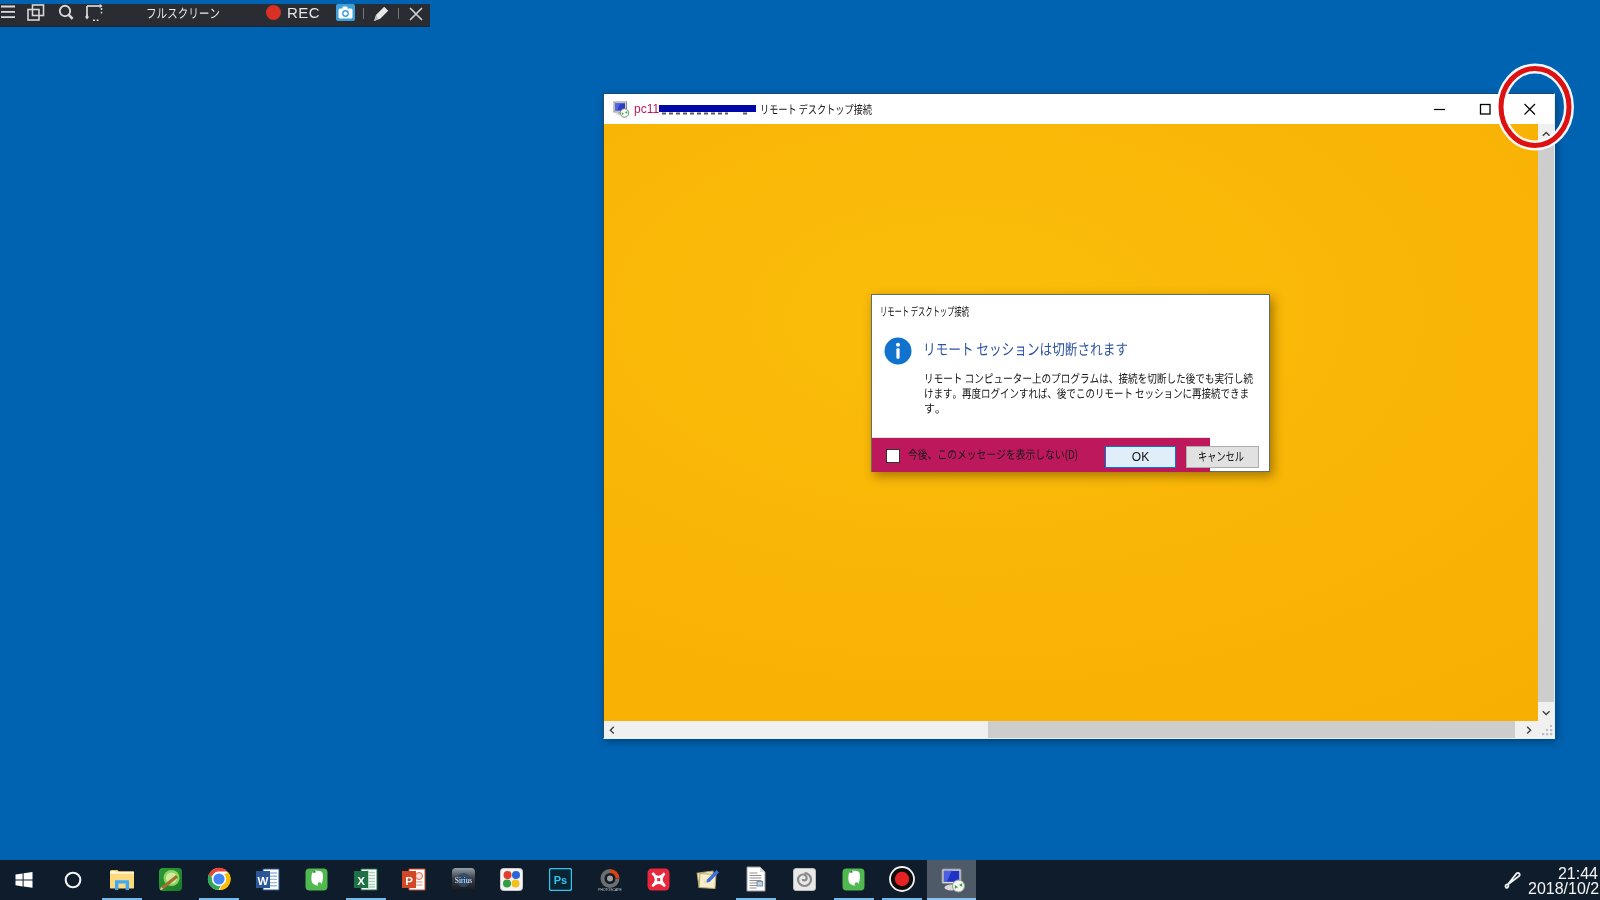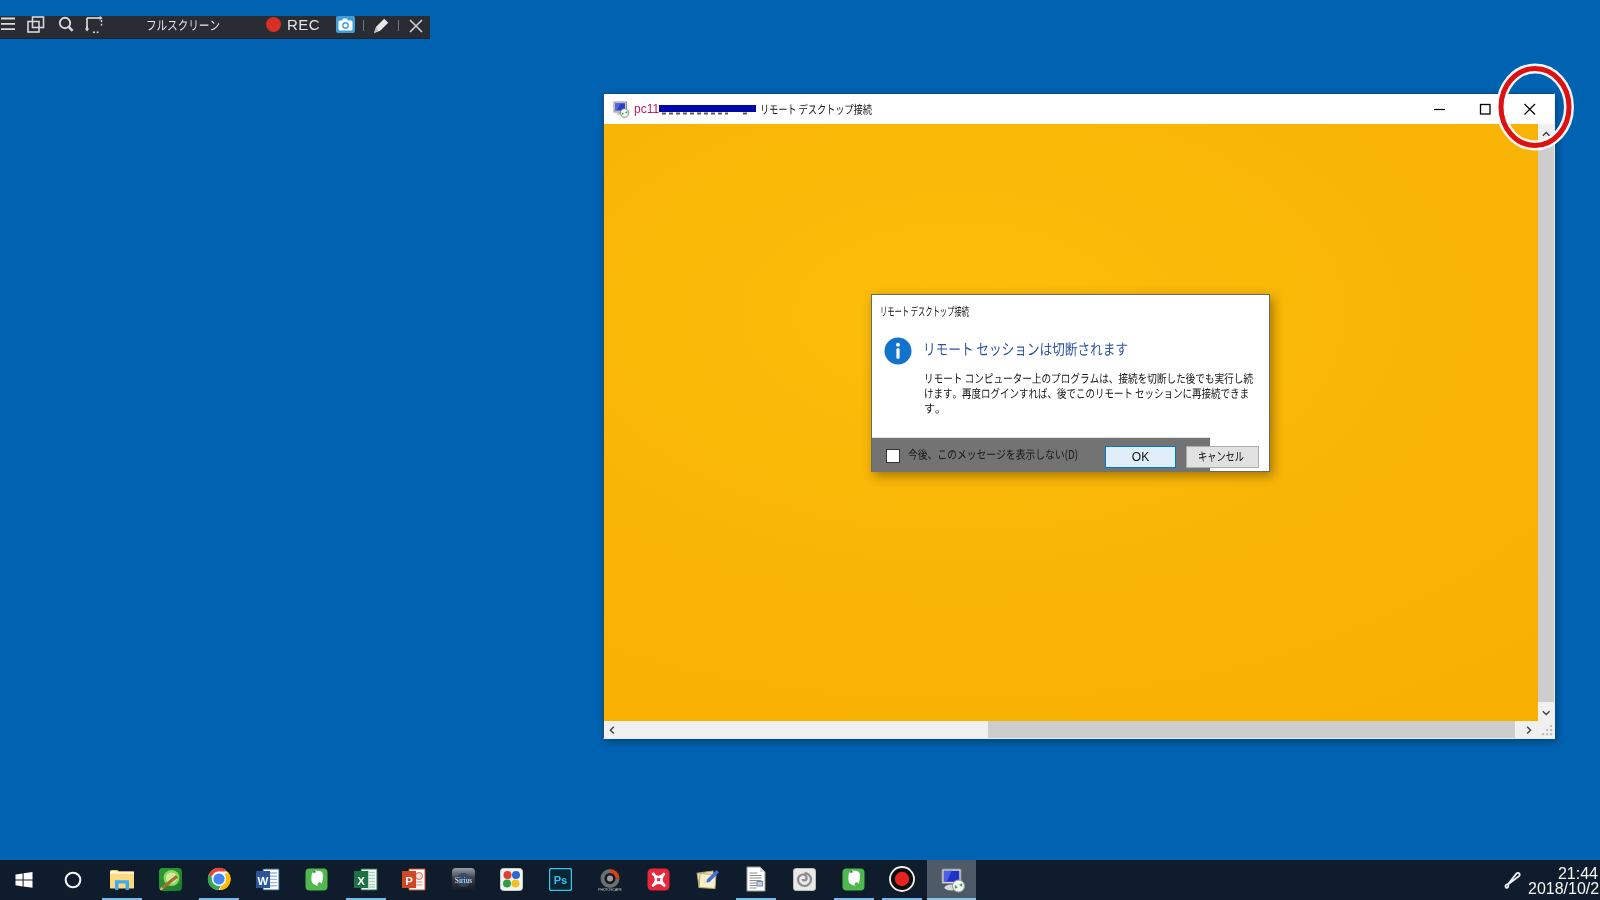--- a/index.html
+++ b/index.html
@@ -1,21 +1,21 @@
 <!DOCTYPE html>
 <html><head><meta charset="utf-8">
 <style>
 html,body{margin:0;padding:0;width:1600px;height:900px;overflow:hidden;
 font-family:"Liberation Sans",sans-serif;}
 #desk{position:absolute;inset:0;background:#0063b1;}
 .abs{position:absolute;}
 </style></head><body>
 <div id="desk"></div>
 
-<div class="abs" style="left:0;top:16px;width:430px;height:22px;background:#292c33;border-bottom:1px solid #10263c">
+<div class="abs" style="left:0;top:4px;width:430px;height:22px;background:#292c33;border-bottom:1px solid #10263c">
 <svg class="abs" style="left:1px;top:1px" width="15" height="15" viewBox="0 0 15 15">
       <g stroke="#dcdcdc" stroke-width="1.8">
         <path d="M0 1.5h14M0 6.8h14M0 12.1h14"></path>
       </g>
     </svg>
 <svg class="abs" style="left:27px;top:0px" width="18" height="17" viewBox="0 0 18 17">
       <g fill="none" stroke="#d8d8d8" stroke-width="1.6">
         <rect x="5.5" y="1" width="11" height="10.5"></rect>
         <rect x="1" y="5.5" width="11" height="10.5"></rect>
       </g>
@@ -145,21 +145,21 @@
 <svg style="position:absolute;left:52.0px;top:89.1px;overflow:visible" width="325" height="18">
         <g transform="scale(0.7914,1) translate(0,13.92)">
           <path d="M3.1 -9.2 1.9 -9.3C1.9 -9.1 1.9 -8.8 1.9 -8.5C1.7 -7.5 1.4 -5.6 1.4 -3.7C1.4 -2.2 1.8 -0.6 2.1 0.1L2.9 0C2.9 -0.1 2.9 -0.3 2.8 -0.4C2.8 -0.5 2.9 -0.8 2.9 -0.9C3 -1.5 3.4 -2.7 3.7 -3.6L3.2 -3.9C2.9 -3.3 2.7 -2.6 2.5 -2.1C2.1 -4 2.5 -6.7 2.9 -8.4C2.9 -8.6 3 -9 3.1 -9.2ZM4.8 -6.9V-5.9C5.3 -5.9 6.1 -5.8 6.7 -5.8C7.2 -5.8 7.7 -5.9 8.2 -5.9V-5.5C8.2 -3.2 8.1 -1.8 6.9 -0.7C6.6 -0.4 6.1 -0.1 5.7 0L6.6 0.7C9.1 -0.8 9.1 -2.7 9.1 -5.5V-5.9C9.8 -6 10.5 -6 11.1 -6.1V-7.1C10.5 -7 9.8 -6.9 9.1 -6.8L9.1 -8.7C9.1 -8.9 9.1 -9.2 9.1 -9.4H8C8.1 -9.2 8.1 -8.9 8.1 -8.6C8.1 -8.3 8.2 -7.5 8.2 -6.8C7.7 -6.8 7.2 -6.7 6.7 -6.7C6 -6.7 5.3 -6.8 4.8 -6.9Z M18 -2.1 18 -1.3C18 -0.5 17.4 -0.3 16.7 -0.3C15.6 -0.3 15.1 -0.7 15.1 -1.3C15.1 -1.8 15.7 -2.3 16.8 -2.3C17.2 -2.3 17.6 -2.2 18 -2.1ZM14.2 -5.7 14.2 -4.8C15.1 -4.7 16.4 -4.6 17.2 -4.6H17.9L18 -3C17.6 -3 17.3 -3 17 -3C15.2 -3 14.2 -2.3 14.2 -1.2C14.2 -0.1 15.1 0.6 16.8 0.6C18.4 0.6 19 -0.3 19 -1.1L18.9 -1.9C20.1 -1.4 21.1 -0.7 21.8 -0.1L22.4 -0.9C21.7 -1.5 20.5 -2.4 18.9 -2.8L18.8 -4.6C19.9 -4.7 21 -4.8 22.1 -4.9L22.1 -5.8C21 -5.6 20 -5.5 18.8 -5.5V-5.6V-7.2C19.9 -7.2 21.1 -7.3 22 -7.4L22 -8.3C21 -8.1 19.9 -8 18.8 -8L18.8 -8.7C18.8 -9.1 18.8 -9.3 18.9 -9.5H17.9C17.9 -9.4 17.9 -9 17.9 -8.8V-8H17.4C16.5 -8 15.1 -8.1 14.3 -8.2L14.3 -7.3C15 -7.2 16.5 -7.1 17.4 -7.1H17.9V-5.6V-5.4H17.2C16.5 -5.4 15.1 -5.5 14.2 -5.7Z M30.8 -4.5C30.9 -3.3 30.5 -2.8 29.8 -2.8C29.1 -2.8 28.5 -3.2 28.5 -4C28.5 -4.7 29.1 -5.2 29.7 -5.2C30.2 -5.2 30.6 -5 30.8 -4.5ZM25.2 -7.8 25.2 -6.9C26.7 -7 28.7 -7.1 30.5 -7.1L30.6 -5.9C30.3 -6 30 -6 29.7 -6C28.6 -6 27.6 -5.1 27.6 -3.9C27.6 -2.6 28.6 -1.9 29.6 -1.9C30 -1.9 30.4 -2.1 30.6 -2.3C30.2 -1.2 29.1 -0.5 27.5 -0.1L28.3 0.6C31.1 -0.2 31.9 -2 31.9 -3.6C31.9 -4.2 31.7 -4.7 31.5 -5.1L31.5 -7.1H31.6C33.4 -7.1 34.5 -7.1 35.1 -7.1L35.1 -8C34.6 -8 33.1 -8 31.6 -8H31.5L31.5 -8.7C31.5 -8.9 31.5 -9.4 31.5 -9.5H30.4C30.4 -9.4 30.5 -9.1 30.5 -8.7L30.5 -8C28.7 -7.9 26.5 -7.9 25.2 -7.8Z M38.3 -2.9C37.3 -2.9 36.5 -2.1 36.5 -1.1C36.5 -0.1 37.3 0.7 38.3 0.7C39.3 0.7 40.2 -0.1 40.2 -1.1C40.2 -2.1 39.3 -2.9 38.3 -2.9ZM38.3 0.1C37.7 0.1 37.1 -0.4 37.1 -1.1C37.1 -1.8 37.7 -2.3 38.3 -2.3C39 -2.3 39.6 -1.8 39.6 -1.1C39.6 -0.4 39 0.1 38.3 0.1Z M49.9 -7.3V-2.8H48.5V-1.9H49.9V1H50.8V-1.9H57.2V-0.2C57.2 0 57.1 0.1 56.9 0.1C56.7 0.1 55.9 0.1 55.1 0.1C55.3 0.3 55.4 0.7 55.5 1C56.5 1 57.2 1 57.6 0.8C58 0.7 58.1 0.4 58.1 -0.1V-1.9H59.5V-2.8H58.1V-7.3H54.4V-8.5H59.1V-9.3H48.9V-8.5H53.5V-7.3ZM57.2 -2.8H54.4V-4.3H57.2ZM50.8 -2.8V-4.3H53.5V-2.8ZM57.2 -5.1H54.4V-6.5H57.2ZM50.8 -5.1V-6.5H53.5V-5.1Z M64.6 -7.8V-6.7H62.7V-6H64.6V-4H69.3V-6H71.2V-6.7H69.3V-7.8H68.4V-6.7H65.5V-7.8ZM68.4 -6V-4.7H65.5V-6ZM69.1 -2.5C68.6 -1.8 67.9 -1.3 67.1 -0.9C66.3 -1.4 65.6 -1.9 65.1 -2.5ZM62.9 -3.2V-2.5H64.7L64.2 -2.3C64.7 -1.6 65.4 -1 66.1 -0.6C65 -0.2 63.7 0.1 62.4 0.2C62.5 0.4 62.7 0.7 62.8 1C64.3 0.8 65.8 0.5 67 -0.1C68.2 0.4 69.5 0.8 71 1C71.1 0.8 71.3 0.4 71.5 0.2C70.2 0.1 69 -0.2 68 -0.6C69 -1.1 69.9 -1.9 70.4 -3L69.8 -3.3L69.7 -3.2ZM61.5 -8.9V-5.4C61.5 -3.7 61.4 -1.2 60.4 0.5C60.6 0.6 61 0.8 61.1 1C62.2 -0.8 62.3 -3.6 62.3 -5.4V-8.1H71.3V-8.9H66.8V-10.1H65.9V-8.9Z M73.8 -8.2C73.8 -7.9 73.8 -7.6 73.8 -7.3C73.8 -6.8 73.8 -1.9 73.8 -1.4C73.8 -1 73.8 -0.1 73.7 0.1H74.8L74.7 -0.6H81.3L81.3 0.1H82.3C82.3 -0 82.3 -1 82.3 -1.4C82.3 -1.8 82.3 -6.7 82.3 -7.3C82.3 -7.6 82.3 -7.9 82.3 -8.2C82 -8.2 81.5 -8.2 81.3 -8.2C80.7 -8.2 75.5 -8.2 74.8 -8.2C74.5 -8.2 74.2 -8.2 73.8 -8.2ZM74.7 -1.5V-7.2H81.3V-1.5Z M93.2 -9.6 92.5 -9.3C92.9 -8.9 93.3 -8.1 93.5 -7.7L94.2 -8C93.9 -8.4 93.5 -9.2 93.2 -9.6ZM94.5 -10.1 93.9 -9.8C94.2 -9.4 94.6 -8.7 94.9 -8.2L95.5 -8.4C95.3 -8.9 94.8 -9.6 94.5 -10.1ZM90 -9 88.8 -9.4C88.8 -9.1 88.6 -8.7 88.5 -8.4C87.9 -7.4 86.8 -5.6 84.7 -4.4L85.5 -3.8C86.9 -4.6 87.9 -5.7 88.6 -6.7H92.6C92.4 -5.6 91.6 -4.1 90.7 -3C89.6 -1.7 88.1 -0.6 85.9 0L86.8 0.8C89 -0 90.5 -1.1 91.6 -2.4C92.6 -3.7 93.4 -5.4 93.7 -6.6C93.8 -6.8 93.9 -7 94 -7.2L93.2 -7.7C93 -7.6 92.7 -7.6 92.4 -7.6H89.1L89.4 -8.1C89.5 -8.3 89.8 -8.7 90 -9Z M97 -4.3 97.5 -3.4C99.2 -3.9 100.8 -4.6 102.1 -5.4V-0.9C102.1 -0.5 102 0.1 102 0.4H103.2C103.1 0.1 103.1 -0.5 103.1 -0.9V-6C104.3 -6.8 105.4 -7.7 106.4 -8.7L105.6 -9.4C104.7 -8.4 103.5 -7.4 102.3 -6.6C100.9 -5.7 99.1 -4.9 97 -4.3Z M110.7 -8.8 110 -8.1C110.9 -7.5 112.4 -6.2 113 -5.6L113.8 -6.3C113.1 -7 111.6 -8.2 110.7 -8.8ZM109.7 -0.8 110.3 0.2C112.3 -0.1 113.8 -0.9 115 -1.6C116.9 -2.8 118.3 -4.4 119.1 -5.9L118.5 -6.9C117.8 -5.4 116.3 -3.7 114.5 -2.5C113.4 -1.8 111.8 -1.1 109.7 -0.8Z M126.8 -4.5C126.9 -3.3 126.5 -2.8 125.8 -2.8C125.1 -2.8 124.5 -3.2 124.5 -4C124.5 -4.7 125.1 -5.2 125.7 -5.2C126.2 -5.2 126.6 -5 126.8 -4.5ZM121.2 -7.8 121.2 -6.9C122.7 -7 124.7 -7.1 126.5 -7.1L126.6 -5.9C126.3 -6 126 -6 125.7 -6C124.6 -6 123.6 -5.1 123.6 -3.9C123.6 -2.6 124.6 -1.9 125.6 -1.9C126 -1.9 126.4 -2.1 126.6 -2.3C126.2 -1.2 125.1 -0.5 123.5 -0.1L124.3 0.6C127.1 -0.2 127.9 -2 127.9 -3.6C127.9 -4.2 127.7 -4.7 127.5 -5.1L127.5 -7.1H127.6C129.4 -7.1 130.5 -7.1 131.1 -7.1L131.1 -8C130.6 -8 129.1 -8 127.6 -8H127.5L127.5 -8.7C127.5 -8.9 127.5 -9.4 127.5 -9.5H126.4C126.4 -9.4 126.5 -9.1 126.5 -8.7L126.5 -8C124.7 -7.9 122.5 -7.9 121.2 -7.8Z M135.5 -8.6 135.5 -7.5C134.8 -7.4 134.1 -7.3 133.7 -7.3C133.4 -7.3 133.2 -7.3 132.9 -7.3L133 -6.3L135.4 -6.6L135.3 -5.4C134.7 -4.5 133.3 -2.6 132.6 -1.8L133.3 -1C133.8 -1.8 134.6 -2.9 135.2 -3.8L135.2 -3.3C135.2 -2 135.2 -1.4 135.2 -0.3C135.2 -0.1 135.2 0.2 135.1 0.5H136.2C136.2 0.2 136.1 -0.1 136.1 -0.3C136.1 -1.3 136.1 -2.1 136.1 -3.2C136.1 -3.6 136.1 -4.1 136.1 -4.6C137.2 -5.8 138.7 -6.9 139.6 -6.9C140.2 -6.9 140.6 -6.6 140.6 -5.9C140.6 -4.7 140.1 -2.8 140.1 -1.4C140.1 -0.4 140.7 0.1 141.5 0.1C142.3 0.1 143.1 -0.3 143.7 -0.9L143.5 -1.9C142.9 -1.3 142.3 -0.9 141.7 -0.9C141.3 -0.9 141.1 -1.3 141.1 -1.7C141.1 -2.9 141.5 -5 141.5 -6.2C141.5 -7.1 141 -7.8 139.9 -7.8C138.7 -7.8 137.1 -6.6 136.2 -5.7L136.2 -6.4C136.4 -6.7 136.6 -7.1 136.8 -7.3L136.4 -7.7L136.4 -7.7C136.4 -8.5 136.5 -9.2 136.6 -9.5L135.5 -9.5C135.5 -9.2 135.5 -8.9 135.5 -8.6Z M146.8 -9 145.7 -9.1C145.7 -8.9 145.7 -8.5 145.6 -8.3C145.5 -7.3 145.1 -5 145.1 -3.2C145.1 -1.6 145.3 -0.3 145.5 0.6L146.4 0.5C146.4 0.4 146.4 0.2 146.4 0.1C146.4 -0 146.4 -0.3 146.4 -0.4C146.5 -1 147 -2.3 147.3 -3.1L146.8 -3.5C146.6 -3 146.3 -2.3 146.1 -1.7C146 -2.3 146 -2.8 146 -3.4C146 -4.7 146.3 -7.1 146.6 -8.2C146.6 -8.4 146.7 -8.8 146.8 -9ZM153.7 -9.5 153.1 -9.3C153.4 -8.9 153.6 -8.1 153.8 -7.6L154.4 -7.8C154.3 -8.3 153.9 -9.1 153.7 -9.5ZM154.9 -9.9 154.3 -9.7C154.6 -9.2 154.9 -8.5 155.1 -8L155.7 -8.2C155.5 -8.7 155.2 -9.4 154.9 -9.9ZM151.8 -2.1 151.8 -1.7C151.8 -0.9 151.5 -0.4 150.5 -0.4C149.7 -0.4 149.1 -0.7 149.1 -1.3C149.1 -1.9 149.7 -2.3 150.6 -2.3C151 -2.3 151.4 -2.2 151.8 -2.1ZM152.7 -9.1H151.6C151.6 -8.9 151.7 -8.6 151.7 -8.4V-6.9L150.5 -6.9C149.8 -6.9 149.2 -6.9 148.5 -7V-6.1C149.2 -6 149.8 -6 150.5 -6L151.7 -6C151.7 -5 151.8 -3.8 151.8 -2.9C151.4 -3 151.1 -3 150.7 -3C149.1 -3 148.2 -2.2 148.2 -1.2C148.2 -0.1 149.1 0.5 150.7 0.5C152.3 0.5 152.8 -0.5 152.8 -1.4V-1.7C153.4 -1.3 154 -0.9 154.6 -0.3L155.1 -1.1C154.5 -1.7 153.7 -2.3 152.7 -2.6C152.7 -3.6 152.6 -4.8 152.6 -6.1C153.3 -6.1 154 -6.2 154.7 -6.3V-7.2C154 -7.1 153.3 -7 152.6 -6.9C152.6 -7.5 152.6 -8.1 152.6 -8.4C152.6 -8.6 152.7 -8.9 152.7 -9.1Z M159.3 0.7 160.1 -0C159.3 -0.9 158.3 -2 157.4 -2.7L156.6 -2C157.5 -1.3 158.5 -0.3 159.3 0.7Z M170.9 -10.1C170.4 -9.2 169.3 -8.2 168.4 -7.6C168.5 -7.4 168.8 -7.1 168.9 -6.9C169.9 -7.6 171 -8.7 171.7 -9.8ZM171.6 -5.5 171.7 -4.7 174.5 -4.8C173.8 -3.7 172.6 -2.8 171.5 -2.2C171.7 -2 172 -1.7 172.1 -1.5C172.6 -1.8 173.1 -2.1 173.6 -2.5C173.9 -2 174.4 -1.5 174.9 -1C173.9 -0.4 172.7 -0 171.5 0.2C171.6 0.4 171.8 0.8 171.9 1C173.2 0.7 174.5 0.2 175.7 -0.5C176.7 0.2 177.8 0.7 179.1 1C179.3 0.7 179.5 0.4 179.7 0.2C178.5 -0 177.3 -0.5 176.4 -1C177.3 -1.7 178 -2.6 178.4 -3.6L177.9 -3.9L177.7 -3.9H174.8C175.1 -4.2 175.3 -4.5 175.5 -4.8L178.4 -4.9C178.6 -4.6 178.8 -4.3 178.9 -4L179.7 -4.5C179.3 -5.2 178.4 -6.3 177.7 -7.1L177 -6.7C177.3 -6.4 177.6 -6 177.9 -5.7L174.6 -5.6C175.8 -6.5 177 -7.7 177.9 -8.7L177.1 -9.2C176.6 -8.5 175.8 -7.6 175 -6.9C174.7 -7.1 174.3 -7.5 173.9 -7.8C174.4 -8.3 175.1 -9 175.6 -9.7L174.8 -10.1C174.4 -9.5 173.8 -8.8 173.3 -8.2L172.6 -8.7L172 -8.1C172.8 -7.6 173.8 -6.9 174.3 -6.3C174 -6 173.8 -5.8 173.5 -5.6ZM174.1 -3.1 174.2 -3.1H177.2C176.8 -2.5 176.3 -2 175.6 -1.5C175 -2 174.5 -2.5 174.1 -3.1ZM171.2 -7.6C170.5 -6.4 169.4 -5.1 168.3 -4.3C168.4 -4.1 168.7 -3.7 168.8 -3.5C169.2 -3.9 169.7 -4.3 170.1 -4.8V1H171V-5.8C171.4 -6.3 171.7 -6.8 172 -7.3Z M180.9 -7.9 181.1 -6.9C182.4 -7.1 185.4 -7.4 186.7 -7.6C185.6 -6.9 184.5 -5.4 184.5 -3.5C184.5 -0.8 187 0.4 189.2 0.4L189.6 -0.6C187.6 -0.6 185.4 -1.4 185.4 -3.7C185.4 -5.1 186.5 -7 188.2 -7.5C188.8 -7.7 189.8 -7.7 190.5 -7.7V-8.7C189.7 -8.6 188.6 -8.6 187.3 -8.4C185.1 -8.3 182.8 -8 182 -8C181.8 -7.9 181.4 -7.9 180.9 -7.9ZM188.8 -6.2 188.2 -6C188.5 -5.5 188.9 -4.8 189.2 -4.3L189.8 -4.6C189.5 -5.1 189.1 -5.8 188.8 -6.2ZM190.1 -6.7 189.5 -6.5C189.9 -6 190.2 -5.4 190.5 -4.8L191.1 -5.1C190.9 -5.6 190.4 -6.3 190.1 -6.7Z M194.8 -8.4V-7.4C195.8 -7.4 196.8 -7.3 198 -7.3C199.1 -7.3 200.4 -7.4 201.2 -7.5V-8.4C200.4 -8.4 199.1 -8.3 198 -8.3C196.8 -8.3 195.7 -8.3 194.8 -8.4ZM195.3 -3.6 194.3 -3.7C194.2 -3.2 194.1 -2.6 194.1 -2C194.1 -0.5 195.5 0.3 197.9 0.3C199.6 0.3 201.2 0.1 202 -0.1L202 -1.2C201.1 -0.9 199.6 -0.7 197.9 -0.7C196 -0.7 195 -1.3 195 -2.2C195 -2.7 195.1 -3.1 195.3 -3.6Z M209.7 -7.7C209.6 -6.6 209.3 -5.5 209 -4.5C208.4 -2.4 207.8 -1.6 207.2 -1.6C206.7 -1.6 206 -2.3 206 -3.8C206 -5.4 207.4 -7.4 209.7 -7.7ZM210.7 -7.7C212.7 -7.5 213.9 -6 213.9 -4.2C213.9 -2.2 212.4 -1 210.9 -0.7C210.6 -0.6 210.2 -0.6 209.8 -0.5L210.4 0.4C213.2 0 214.9 -1.7 214.9 -4.2C214.9 -6.6 213.1 -8.6 210.3 -8.6C207.4 -8.6 205.1 -6.3 205.1 -3.7C205.1 -1.8 206.1 -0.5 207.2 -0.5C208.3 -0.5 209.3 -1.8 210 -4.3C210.3 -5.4 210.6 -6.6 210.7 -7.7Z M225.3 -9.1H224.2C224.2 -8.8 224.2 -8.5 224.2 -8.1C224.2 -7.6 224.2 -6.6 224.2 -6.2C224.2 -3.9 224.1 -2.9 223.2 -1.9C222.5 -1.1 221.5 -0.6 220.4 -0.3L221.2 0.5C222 0.2 223.2 -0.3 224 -1.3C224.9 -2.3 225.3 -3.2 225.3 -6.1C225.3 -6.6 225.3 -7.6 225.3 -8.1C225.3 -8.5 225.3 -8.8 225.3 -9.1ZM219.7 -9H218.7C218.7 -8.8 218.7 -8.4 218.7 -8.1C218.7 -7.8 218.7 -4.7 218.7 -4.2C218.7 -3.8 218.7 -3.4 218.6 -3.2H219.7C219.7 -3.4 219.7 -3.8 219.7 -4.1C219.7 -4.6 219.7 -7.8 219.7 -8.1C219.7 -8.4 219.7 -8.8 219.7 -9Z M229.4 -5.1V-4.1C229.7 -4.1 230.2 -4.2 230.5 -4.2H232.8V-1.4C232.8 -0.5 233.4 0.2 235.2 0.2C236.4 0.2 237.5 0.1 238.5 0.1L238.5 -0.9C237.5 -0.8 236.5 -0.8 235.4 -0.8C234.3 -0.8 233.8 -1.1 233.8 -1.7V-4.2H237.9C238.2 -4.2 238.6 -4.2 238.9 -4.1V-5.1C238.6 -5.1 238.1 -5.1 237.9 -5.1H233.8V-7.6H237C237.4 -7.6 237.7 -7.6 237.9 -7.6V-8.5C237.7 -8.5 237.3 -8.5 237 -8.5C236.1 -8.5 232.1 -8.5 231.3 -8.5C230.8 -8.5 230.5 -8.5 230.2 -8.5V-7.6C230.5 -7.6 230.8 -7.6 231.3 -7.6H232.8V-5.1H230.5C230.2 -5.1 229.7 -5.1 229.4 -5.1Z M241.2 -5.2V-4C241.6 -4.1 242.2 -4.1 242.9 -4.1C243.8 -4.1 248.6 -4.1 249.5 -4.1C250 -4.1 250.5 -4 250.8 -4V-5.2C250.5 -5.2 250.1 -5.1 249.5 -5.1C248.6 -5.1 243.8 -5.1 242.9 -5.1C242.2 -5.1 241.6 -5.2 241.2 -5.2Z M256 -1.1C256 -0.6 256 -0 256 0.4H257.1C257.1 -0 257.1 -0.7 257.1 -1.1L257 -5C258.4 -4.6 260.4 -3.8 261.8 -3.1L262.2 -4.1C260.9 -4.7 258.6 -5.6 257 -6.1V-8C257 -8.4 257.1 -8.9 257.1 -9.3H255.9C256 -8.9 256 -8.4 256 -8C256 -7 256 -1.7 256 -1.1Z M277.3 -6.9 276.6 -7.5C276.5 -7.4 276.2 -7.3 276 -7.2C275.5 -7.1 273.4 -6.7 271.3 -6.3V-8.2C271.3 -8.5 271.4 -8.9 271.4 -9.3H270.3C270.3 -8.9 270.4 -8.5 270.4 -8.2V-6.1C269.1 -5.9 267.9 -5.7 267.4 -5.6L267.6 -4.6L270.4 -5.2V-1.5C270.4 -0.4 270.8 0.2 273 0.2C274.5 0.2 275.7 0.1 276.8 -0L276.8 -1.1C275.6 -0.8 274.5 -0.7 273.1 -0.7C271.6 -0.7 271.3 -1 271.3 -1.8V-5.4L275.9 -6.3C275.5 -5.6 274.6 -4.2 273.7 -3.4L274.6 -2.9C275.5 -3.9 276.5 -5.4 277 -6.4C277.1 -6.6 277.2 -6.8 277.3 -6.9Z M284.5 -6.9 283.6 -6.6C283.8 -6.1 284.4 -4.5 284.5 -4L285.4 -4.3C285.3 -4.8 284.7 -6.4 284.5 -6.9ZM288.8 -6.2 287.8 -6.6C287.6 -5 287 -3.5 286.1 -2.5C285.2 -1.2 283.6 -0.3 282.2 0.1L283 0.9C284.4 0.4 285.8 -0.5 286.9 -2C287.8 -3 288.3 -4.3 288.6 -5.6C288.7 -5.8 288.7 -6 288.8 -6.2ZM281.7 -6.3 280.8 -6C281 -5.5 281.7 -3.9 281.9 -3.3L282.8 -3.6C282.6 -4.2 281.9 -5.8 281.7 -6.3Z M294.3 -9.2 293.8 -8.4C294.5 -8 295.8 -7.1 296.3 -6.7L296.9 -7.5C296.4 -7.9 295 -8.8 294.3 -9.2ZM292.5 -0.6 293.1 0.3C294.2 0.1 295.8 -0.5 297 -1.2C298.9 -2.3 300.6 -3.8 301.6 -5.4L301.1 -6.4C300.1 -4.7 298.5 -3.2 296.5 -2C295.3 -1.3 293.8 -0.9 292.5 -0.6ZM292.5 -6.5 292 -5.7C292.7 -5.3 294 -4.5 294.6 -4.1L295.1 -4.9C294.6 -5.3 293.2 -6.1 292.5 -6.5Z M305.2 -0.7V0.2C305.4 0.2 305.8 0.2 306.2 0.2H311L311 0.7H312C312 0.5 312 0.2 312 0C312 -1 312 -5.5 312 -6C312 -6.2 312 -6.4 312 -6.6C311.8 -6.6 311.5 -6.5 311.2 -6.5C310.2 -6.5 307.3 -6.5 306.6 -6.5C306.3 -6.5 305.6 -6.6 305.4 -6.6V-5.7C305.6 -5.7 306.3 -5.7 306.6 -5.7C307.2 -5.7 310.6 -5.7 311 -5.7V-3.7H306.7C306.3 -3.7 305.9 -3.7 305.6 -3.7V-2.8C305.9 -2.8 306.3 -2.8 306.7 -2.8H311V-0.7H306.2C305.8 -0.7 305.4 -0.7 305.2 -0.7Z M317.4 -8.8 316.7 -8.1C317.6 -7.5 319.1 -6.2 319.7 -5.6L320.5 -6.3C319.8 -7 318.3 -8.2 317.4 -8.8ZM316.4 -0.8 317 0.2C319 -0.1 320.5 -0.9 321.7 -1.6C323.5 -2.8 324.9 -4.4 325.8 -5.9L325.2 -6.9C324.5 -5.4 323 -3.7 321.2 -2.5C320 -1.8 318.5 -1.1 316.4 -0.8Z M332.2 -8.1V-7.1C333.5 -7 335.8 -7 337.1 -7.1V-8.1C335.9 -7.9 333.5 -7.9 332.2 -8.1ZM332.6 -3.2 331.8 -3.3C331.6 -2.7 331.6 -2.3 331.6 -1.9C331.6 -0.8 332.5 -0.1 334.5 -0.1C335.7 -0.1 336.7 -0.2 337.5 -0.3L337.5 -1.3C336.5 -1.1 335.6 -1 334.5 -1C332.8 -1 332.4 -1.6 332.4 -2.1C332.4 -2.4 332.5 -2.8 332.6 -3.2ZM329.9 -9 328.8 -9.1C328.8 -8.9 328.8 -8.5 328.7 -8.3C328.6 -7.3 328.2 -5.2 328.2 -3.5C328.2 -1.8 328.4 -0.5 328.6 0.4L329.5 0.3C329.5 0.2 329.5 0 329.4 -0.1C329.4 -0.2 329.5 -0.4 329.5 -0.6C329.6 -1.2 330 -2.5 330.4 -3.3L329.9 -3.7C329.7 -3.2 329.4 -2.5 329.2 -1.9C329.1 -2.5 329.1 -3 329.1 -3.6C329.1 -5 329.4 -7.1 329.7 -8.2C329.7 -8.4 329.8 -8.8 329.9 -9Z M340.6 -7.3V-2.8H339.2V-1.9H340.6V1H341.5V-1.9H347.9V-0.2C347.9 0 347.8 0.1 347.6 0.1C347.4 0.1 346.6 0.1 345.8 0.1C346 0.3 346.1 0.7 346.2 1C347.2 1 347.9 1 348.3 0.8C348.6 0.7 348.8 0.4 348.8 -0.1V-1.9H350.2V-2.8H348.8V-7.3H345.1V-8.5H349.8V-9.3H339.6V-8.5H344.2V-7.3ZM347.9 -2.8H345.1V-4.3H347.9ZM341.5 -2.8V-4.3H344.2V-2.8ZM347.9 -5.1H345.1V-6.5H347.9ZM341.5 -5.1V-6.5H344.2V-5.1Z M352.8 -10.1V-7.7H351.2V-6.8H352.8V-4.2L351 -3.7L351.2 -2.8L352.8 -3.3V-0.1C352.8 0 352.8 0.1 352.6 0.1C352.5 0.1 352 0.1 351.4 0.1C351.6 0.3 351.7 0.7 351.7 0.9C352.5 1 353 0.9 353.3 0.8C353.6 0.6 353.7 0.4 353.7 -0.1V-3.6L354.8 -3.9V-3.2H356.5C356.2 -2.5 355.8 -1.8 355.5 -1.3L356.3 -1L356.5 -1.3C357 -1.2 357.5 -1 358 -0.8C357.2 -0.3 356 0 354.5 0.2C354.6 0.4 354.8 0.7 354.8 0.9C356.7 0.7 358 0.3 358.9 -0.4C359.9 0.1 360.8 0.5 361.4 1L361.9 0.3C361.4 -0.1 360.5 -0.6 359.6 -1C360.1 -1.6 360.5 -2.3 360.7 -3.2H362.1V-4H357.9L358.4 -5.2H362.2V-6H360C360.3 -6.5 360.5 -7.3 360.8 -8L360.4 -8H361.8V-8.8H358.9V-10.1H358V-8.8H355.2V-8H356.9L356.3 -7.9C356.5 -7.3 356.7 -6.5 356.8 -6H354.7V-5.2H357.4L356.9 -4H355L354.9 -4.8L353.7 -4.5V-6.8H354.9V-7.7H353.7V-10.1ZM357.1 -8H359.9C359.7 -7.4 359.4 -6.6 359.2 -6L359.5 -6H357.3L357.6 -6.1C357.6 -6.6 357.4 -7.4 357.1 -8ZM357.5 -3.2H359.8C359.6 -2.4 359.3 -1.8 358.8 -1.3C358.1 -1.6 357.5 -1.8 356.9 -2Z M371.4 -3.9V-0.2C371.4 0.6 371.6 0.9 372.4 0.9C372.6 0.9 373.2 0.9 373.4 0.9C374.1 0.9 374.3 0.5 374.4 -1C374.1 -1.1 373.8 -1.2 373.6 -1.4C373.6 -0.1 373.5 0.1 373.3 0.1C373.2 0.1 372.6 0.1 372.5 0.1C372.3 0.1 372.3 0.1 372.3 -0.2V-3.9ZM369.2 -3.9V-3.2C369.2 -2.2 369 -0.7 366.8 0.4C367.1 0.5 367.3 0.8 367.5 1C369.8 -0.2 370 -1.9 370 -3.1V-3.9ZM366.2 -3.1C366.5 -2.4 366.8 -1.5 366.8 -0.9L367.5 -1.1C367.5 -1.7 367.2 -2.6 366.9 -3.3ZM363.8 -3.2C363.6 -2.2 363.4 -1.1 363 -0.4C363.2 -0.3 363.5 -0.1 363.7 -0C364.1 -0.8 364.4 -2 364.5 -3.1ZM368.1 -7.1V-6.3H373.7V-7.1H371.3V-8.2H374.1V-9H371.3V-10.1H370.4V-9H367.6V-8.2H370.4V-7.1ZM363 -4.8 363.1 -4 365 -4.1V1H365.8V-4.1L366.8 -4.2C366.9 -3.9 367 -3.6 367 -3.4L367.7 -3.7V-3.4H368.5V-4.8H373.3V-3.4H374.1V-5.5H367.7V-3.9C367.5 -4.6 367 -5.5 366.6 -6.2L365.9 -6C366.1 -5.7 366.3 -5.3 366.5 -4.9L364.7 -4.9C365.5 -5.9 366.5 -7.2 367.1 -8.4L366.4 -8.7C366 -8.1 365.6 -7.3 365.1 -6.5C364.9 -6.8 364.7 -7 364.5 -7.3C364.9 -8 365.4 -9 365.8 -9.8L365 -10.1C364.8 -9.4 364.4 -8.5 364 -7.8L363.6 -8.1L363.1 -7.6C363.7 -7.1 364.3 -6.4 364.6 -5.8C364.4 -5.5 364.1 -5.1 363.9 -4.8Z M375.6 -7.9 375.7 -6.9C377 -7.1 380.1 -7.4 381.4 -7.6C380.3 -6.9 379.1 -5.4 379.1 -3.5C379.1 -0.8 381.7 0.4 383.9 0.4L384.2 -0.6C382.3 -0.6 380.1 -1.4 380.1 -3.7C380.1 -5.1 381.1 -7 382.8 -7.5C383.5 -7.7 384.5 -7.7 385.2 -7.7V-8.7C384.4 -8.6 383.3 -8.6 382 -8.4C379.8 -8.3 377.5 -8 376.7 -8C376.5 -7.9 376.1 -7.9 375.6 -7.9ZM383.5 -6.2 382.9 -6C383.2 -5.5 383.6 -4.8 383.8 -4.3L384.5 -4.6C384.2 -5.1 383.7 -5.8 383.5 -6.2ZM384.8 -6.7 384.2 -6.5C384.6 -6 384.9 -5.4 385.2 -4.8L385.8 -5.1C385.5 -5.6 385.1 -6.3 384.8 -6.7Z M390.3 -3.2 389.4 -3.4C389.1 -2.8 388.9 -2.3 388.9 -1.7C389 -0.1 390.3 0.6 392.6 0.6C393.6 0.6 394.6 0.5 395.4 0.4L395.5 -0.6C394.6 -0.4 393.7 -0.3 392.6 -0.3C390.7 -0.3 389.8 -0.8 389.8 -1.8C389.8 -2.4 390.1 -2.8 390.3 -3.2ZM392.7 -8.4 392.8 -8.1C391.6 -8 390.3 -8.1 388.8 -8.2L388.9 -7.3C390.4 -7.2 391.9 -7.2 393 -7.3L393.3 -6.3L393.6 -5.7C392.2 -5.6 390.4 -5.6 388.6 -5.8L388.7 -4.9C390.5 -4.7 392.5 -4.8 393.9 -4.9C394.2 -4.3 394.5 -3.7 394.9 -3.2C394.5 -3.2 393.7 -3.3 393.1 -3.4L393 -2.6C393.8 -2.5 394.9 -2.4 395.6 -2.2L396.1 -3C395.9 -3.1 395.8 -3.3 395.7 -3.5C395.4 -3.9 395.1 -4.5 394.8 -5C395.7 -5.1 396.4 -5.3 397 -5.4L396.9 -6.3C396.3 -6.1 395.4 -5.9 394.5 -5.8L394.2 -6.5L393.9 -7.3C394.7 -7.5 395.6 -7.6 396.3 -7.8L396.1 -8.7C395.4 -8.4 394.5 -8.3 393.7 -8.1C393.6 -8.6 393.4 -9.1 393.4 -9.6L392.4 -9.4C392.5 -9.1 392.6 -8.7 392.7 -8.4Z M404.7 -2.1 404.7 -1.3C404.7 -0.5 404.1 -0.3 403.4 -0.3C402.2 -0.3 401.8 -0.7 401.8 -1.3C401.8 -1.8 402.4 -2.3 403.5 -2.3C403.9 -2.3 404.3 -2.2 404.7 -2.1ZM400.9 -5.7 400.9 -4.8C401.8 -4.7 403.1 -4.6 403.9 -4.6H404.6L404.7 -3C404.3 -3 404 -3 403.6 -3C401.9 -3 400.9 -2.3 400.9 -1.2C400.9 -0.1 401.8 0.6 403.5 0.6C405.1 0.6 405.6 -0.3 405.6 -1.1L405.6 -1.9C406.8 -1.4 407.8 -0.7 408.5 -0.1L409.1 -0.9C408.4 -1.5 407.2 -2.4 405.6 -2.8L405.5 -4.6C406.6 -4.7 407.7 -4.8 408.8 -4.9L408.8 -5.8C407.7 -5.6 406.6 -5.5 405.5 -5.5V-5.6V-7.2C406.6 -7.2 407.8 -7.3 408.7 -7.4L408.7 -8.3C407.7 -8.1 406.6 -8 405.5 -8L405.5 -8.7C405.5 -9.1 405.5 -9.3 405.6 -9.5H404.5C404.6 -9.4 404.6 -9 404.6 -8.8V-8H404C403.2 -8 401.7 -8.1 401 -8.2L401 -7.3C401.7 -7.2 403.2 -7.1 404.1 -7.1H404.6V-5.6V-5.4H403.9C403.1 -5.4 401.8 -5.5 400.9 -5.7Z" fill="#1a1a1a"></path>
         </g>
       </svg>
 <svg style="position:absolute;left:52.0px;top:104.1px;overflow:visible" width="22" height="18">
         <g transform="scale(0.9167,1) translate(0,13.92)">
           <path d="M6.8 -4.5C6.9 -3.3 6.5 -2.8 5.8 -2.8C5.1 -2.8 4.5 -3.2 4.5 -4C4.5 -4.7 5.1 -5.2 5.7 -5.2C6.2 -5.2 6.6 -5 6.8 -4.5ZM1.2 -7.8 1.2 -6.9C2.7 -7 4.7 -7.1 6.5 -7.1L6.6 -5.9C6.3 -6 6 -6 5.7 -6C4.6 -6 3.6 -5.1 3.6 -3.9C3.6 -2.6 4.6 -1.9 5.6 -1.9C6 -1.9 6.4 -2.1 6.6 -2.3C6.2 -1.2 5.1 -0.5 3.5 -0.1L4.3 0.6C7.1 -0.2 7.9 -2 7.9 -3.6C7.9 -4.2 7.7 -4.7 7.5 -5.1L7.5 -7.1H7.6C9.4 -7.1 10.5 -7.1 11.1 -7.1L11.1 -8C10.6 -8 9.1 -8 7.6 -8H7.5L7.5 -8.7C7.5 -8.9 7.5 -9.4 7.5 -9.5H6.4C6.4 -9.4 6.5 -9.1 6.5 -8.7L6.5 -8C4.7 -7.9 2.5 -7.9 1.2 -7.8Z M14.3 -2.9C13.3 -2.9 12.5 -2.1 12.5 -1.1C12.5 -0.1 13.3 0.7 14.3 0.7C15.3 0.7 16.2 -0.1 16.2 -1.1C16.2 -2.1 15.3 -2.9 14.3 -2.9ZM14.3 0.1C13.7 0.1 13.1 -0.4 13.1 -1.1C13.1 -1.8 13.7 -2.3 14.3 -2.3C15 -2.3 15.6 -1.8 15.6 -1.1C15.6 -0.4 15 0.1 14.3 0.1Z" fill="#1a1a1a"></path>
         </g>
       </svg>
-<div class="abs" style="left:0;top:142px;width:338px;height:34px;background:#737373;border-top:1px solid #dfdfdf">
+<div class="abs" style="left:0;top:142px;width:338px;height:34px;background:#be185d;border-top:1px solid #dfdfdf">
 <div class="abs" style="left:14px;top:11px;width:12px;height:12px;background:#fff;border:1px solid #333"></div>
 <svg style="position:absolute;left:36.0px;top:7.1px;overflow:visible" width="170" height="18">
           <g transform="scale(0.8159,1) translate(0,13.92)">
             <path d="M5.9 -9.2C7 -7.7 9.2 -5.8 11 -4.7C11.2 -5 11.4 -5.3 11.6 -5.5C9.7 -6.5 7.6 -8.3 6.3 -10.1H5.4C4.5 -8.5 2.5 -6.5 0.4 -5.3C0.6 -5.1 0.9 -4.8 1 -4.6C3 -5.9 5 -7.7 5.9 -9.2ZM3.4 -6.3V-5.4H8.6V-6.3ZM1.8 -3.9V-3.1H8.6C8.1 -2 7.4 -0.4 6.7 0.7L7.7 1C8.4 -0.5 9.4 -2.4 9.9 -3.8L9.2 -4L9.1 -3.9Z M14.9 -10.1C14.4 -9.2 13.3 -8.2 12.4 -7.6C12.5 -7.4 12.8 -7.1 12.9 -6.9C13.9 -7.6 15 -8.7 15.7 -9.8ZM15.6 -5.5 15.7 -4.7 18.5 -4.8C17.8 -3.7 16.6 -2.8 15.5 -2.2C15.7 -2 16 -1.7 16.1 -1.5C16.6 -1.8 17.1 -2.1 17.6 -2.5C17.9 -2 18.4 -1.5 18.9 -1C17.9 -0.4 16.7 -0 15.5 0.2C15.6 0.4 15.8 0.8 15.9 1C17.2 0.7 18.5 0.2 19.7 -0.5C20.7 0.2 21.8 0.7 23.1 1C23.3 0.7 23.5 0.4 23.7 0.2C22.5 -0 21.3 -0.5 20.4 -1C21.3 -1.7 22 -2.6 22.4 -3.6L21.9 -3.9L21.7 -3.9H18.8C19.1 -4.2 19.3 -4.5 19.5 -4.8L22.4 -4.9C22.6 -4.6 22.8 -4.3 22.9 -4L23.7 -4.5C23.3 -5.2 22.4 -6.3 21.7 -7.1L21 -6.7C21.3 -6.4 21.6 -6 21.9 -5.7L18.6 -5.6C19.8 -6.5 21 -7.7 21.9 -8.7L21.1 -9.2C20.6 -8.5 19.8 -7.6 19 -6.9C18.7 -7.1 18.3 -7.5 17.9 -7.8C18.4 -8.3 19.1 -9 19.6 -9.7L18.8 -10.1C18.4 -9.5 17.8 -8.8 17.3 -8.2L16.6 -8.7L16 -8.1C16.8 -7.6 17.8 -6.9 18.3 -6.3C18 -6 17.8 -5.8 17.5 -5.6ZM18.1 -3.1 18.2 -3.1H21.2C20.8 -2.5 20.3 -2 19.6 -1.5C19 -2 18.5 -2.5 18.1 -3.1ZM15.2 -7.6C14.5 -6.4 13.4 -5.1 12.3 -4.3C12.4 -4.1 12.7 -3.7 12.8 -3.5C13.2 -3.9 13.7 -4.3 14.1 -4.8V1H15V-5.8C15.4 -6.3 15.7 -6.8 16 -7.3Z M27.3 0.7 28.1 -0C27.3 -0.9 26.3 -2 25.4 -2.7L24.6 -2C25.5 -1.3 26.5 -0.3 27.3 0.7Z M38.8 -8.4V-7.4C39.8 -7.4 40.8 -7.3 42 -7.3C43.1 -7.3 44.4 -7.4 45.2 -7.5V-8.4C44.4 -8.4 43.1 -8.3 42 -8.3C40.8 -8.3 39.7 -8.3 38.8 -8.4ZM39.3 -3.6 38.3 -3.7C38.2 -3.2 38.1 -2.6 38.1 -2C38.1 -0.5 39.5 0.3 41.9 0.3C43.6 0.3 45.2 0.1 46 -0.1L46 -1.2C45.1 -0.9 43.6 -0.7 41.9 -0.7C40 -0.7 39 -1.3 39 -2.2C39 -2.7 39.1 -3.1 39.3 -3.6Z M53.7 -7.7C53.6 -6.6 53.3 -5.5 53 -4.5C52.4 -2.4 51.8 -1.6 51.2 -1.6C50.7 -1.6 50 -2.3 50 -3.8C50 -5.4 51.4 -7.4 53.7 -7.7ZM54.7 -7.7C56.7 -7.5 57.9 -6 57.9 -4.2C57.9 -2.2 56.4 -1 54.9 -0.7C54.6 -0.6 54.2 -0.6 53.8 -0.5L54.4 0.4C57.2 0 58.9 -1.7 58.9 -4.2C58.9 -6.6 57.1 -8.6 54.3 -8.6C51.4 -8.6 49.1 -6.3 49.1 -3.7C49.1 -1.8 50.1 -0.5 51.2 -0.5C52.3 -0.5 53.3 -1.8 54 -4.3C54.3 -5.4 54.6 -6.6 54.7 -7.7Z M63.4 -7.3 62.7 -6.6C63.9 -5.9 65.2 -4.9 66.1 -4.2C64.9 -2.7 63.5 -1.4 61.4 -0.4L62.2 0.4C64.3 -0.7 65.8 -2.1 66.9 -3.5C67.9 -2.6 68.8 -1.8 69.7 -0.7L70.5 -1.6C69.6 -2.5 68.6 -3.4 67.5 -4.3C68.3 -5.5 68.9 -6.8 69.3 -7.9C69.4 -8.1 69.6 -8.5 69.7 -8.7L68.6 -9.1C68.6 -8.9 68.5 -8.5 68.4 -8.2C68 -7.2 67.5 -6.1 66.7 -5C65.8 -5.7 64.4 -6.7 63.4 -7.3Z M77.8 -6.9 76.9 -6.6C77.2 -6.1 77.7 -4.5 77.9 -4L78.7 -4.3C78.6 -4.8 78 -6.4 77.8 -6.9ZM82.1 -6.2 81.1 -6.6C80.9 -5 80.3 -3.5 79.5 -2.5C78.5 -1.2 76.9 -0.3 75.6 0.1L76.3 0.9C77.7 0.4 79.2 -0.5 80.3 -2C81.1 -3 81.6 -4.3 82 -5.6C82 -5.8 82.1 -6 82.1 -6.2ZM75 -6.3 74.1 -6C74.4 -5.5 75 -3.9 75.2 -3.3L76.1 -3.6C75.9 -4.2 75.3 -5.8 75 -6.3Z M94.6 -6.9 93.9 -7.5C93.8 -7.4 93.6 -7.3 93.3 -7.2C92.8 -7.1 90.7 -6.7 88.6 -6.3V-8.2C88.6 -8.5 88.7 -8.9 88.7 -9.3H87.6C87.6 -8.9 87.7 -8.5 87.7 -8.2V-6.1C86.4 -5.9 85.3 -5.7 84.7 -5.6L84.9 -4.6L87.7 -5.2V-1.5C87.7 -0.4 88.1 0.2 90.3 0.2C91.8 0.2 93 0.1 94.1 -0L94.1 -1.1C92.9 -0.8 91.8 -0.7 90.4 -0.7C88.9 -0.7 88.6 -1 88.6 -1.8V-5.4L93.2 -6.3C92.8 -5.6 91.9 -4.2 91 -3.4L91.9 -2.9C92.8 -3.9 93.8 -5.4 94.3 -6.4C94.4 -6.6 94.5 -6.8 94.6 -6.9Z M97.2 -5.2V-4C97.6 -4.1 98.2 -4.1 98.9 -4.1C99.8 -4.1 104.6 -4.1 105.5 -4.1C106 -4.1 106.5 -4 106.8 -4V-5.2C106.5 -5.2 106.1 -5.1 105.5 -5.1C104.6 -5.1 99.8 -5.1 98.9 -5.1C98.2 -5.1 97.6 -5.2 97.2 -5.2Z M116.6 -9 115.9 -8.7C116.3 -8.1 116.7 -7.4 117 -6.8L117.7 -7.1C117.4 -7.7 116.9 -8.5 116.6 -9ZM118.2 -9.5 117.5 -9.2C117.9 -8.7 118.3 -8 118.6 -7.4L119.3 -7.7C119 -8.2 118.5 -9.1 118.2 -9.5ZM111.5 -9.1 110.9 -8.3C111.6 -7.9 112.9 -7.1 113.5 -6.6L114.1 -7.4C113.6 -7.8 112.2 -8.7 111.5 -9.1ZM109.7 -0.6 110.2 0.4C111.3 0.2 113 -0.4 114.2 -1.1C116.1 -2.2 117.8 -3.7 118.8 -5.4L118.2 -6.3C117.3 -4.7 115.7 -3.1 113.7 -1.9C112.5 -1.3 111 -0.8 109.7 -0.6ZM109.7 -6.4 109.1 -5.6C109.8 -5.2 111.1 -4.4 111.7 -4L112.3 -4.8C111.8 -5.2 110.4 -6 109.7 -6.4Z M130.6 -5.3 130.2 -6.2C129.9 -6 129.6 -5.9 129.2 -5.7C128.6 -5.4 127.8 -5.1 127 -4.8C126.8 -5.4 126.2 -5.8 125.4 -5.8C124.9 -5.8 124.2 -5.7 123.8 -5.4C124.2 -5.9 124.6 -6.6 124.8 -7.2C126.1 -7.3 127.6 -7.4 128.8 -7.6L128.8 -8.5C127.7 -8.3 126.4 -8.2 125.2 -8.1C125.4 -8.7 125.4 -9.1 125.5 -9.5L124.5 -9.6C124.5 -9.1 124.4 -8.6 124.2 -8.1L123.4 -8.1C122.9 -8.1 122.1 -8.1 121.4 -8.2V-7.3C122.1 -7.2 122.9 -7.2 123.4 -7.2H123.9C123.5 -6.3 122.7 -5 121.1 -3.6L122 -3C122.4 -3.4 122.7 -3.9 123 -4.2C123.6 -4.7 124.4 -5.1 125.1 -5.1C125.7 -5.1 126.1 -4.8 126.2 -4.3C124.8 -3.6 123.4 -2.7 123.4 -1.3C123.4 0.2 124.8 0.5 126.5 0.5C127.5 0.5 128.8 0.4 129.8 0.3L129.8 -0.6C128.7 -0.5 127.4 -0.3 126.5 -0.3C125.3 -0.3 124.3 -0.5 124.3 -1.4C124.3 -2.2 125.1 -2.9 126.2 -3.4C126.2 -2.8 126.2 -2 126.2 -1.6H127.1L127.1 -3.9C128 -4.3 128.8 -4.7 129.5 -4.9C129.8 -5 130.3 -5.2 130.6 -5.3Z M133.7 0.1 134 1C135.4 0.6 137.5 0.1 139.4 -0.4L139.3 -1.2L136.3 -0.5V-3.2C136.9 -3.6 137.6 -4.1 138.1 -4.6C138.9 -1.9 140.5 0 143 0.9C143.1 0.7 143.4 0.3 143.6 0.1C142.3 -0.3 141.2 -1 140.4 -2C141.2 -2.5 142.2 -3.1 142.9 -3.7L142.2 -4.3C141.6 -3.7 140.7 -3.1 139.9 -2.6C139.5 -3.2 139.2 -3.9 138.9 -4.7H143.2V-5.5H138.4V-6.6H142.4V-7.3H138.4V-8.3H142.8V-9.1H138.4V-10.1H137.5V-9.1H133.2V-8.3H137.5V-7.3H133.7V-6.6H137.5V-5.5H132.8V-4.7H136.9C135.7 -3.7 133.9 -2.8 132.3 -2.4C132.5 -2.2 132.8 -1.8 132.9 -1.6C133.7 -1.9 134.6 -2.2 135.4 -2.7V-0.3Z M146.8 -4.2C146.3 -2.9 145.4 -1.5 144.4 -0.7C144.6 -0.6 145.1 -0.3 145.2 -0.1C146.2 -1.1 147.1 -2.5 147.7 -4ZM152.2 -3.8C153.1 -2.7 154 -1.1 154.3 -0.1L155.2 -0.5C154.8 -1.5 153.9 -3.1 153 -4.2ZM145.8 -9.2V-8.3H154.2V-9.2ZM144.7 -6.3V-5.4H149.5V-0.2C149.5 -0 149.5 0 149.2 0C149 0 148.2 0 147.4 0C147.6 0.3 147.7 0.7 147.7 0.9C148.8 0.9 149.5 0.9 149.9 0.8C150.4 0.6 150.5 0.4 150.5 -0.2V-5.4H155.3V-6.3Z M160.1 -9.3 158.9 -9.4C158.9 -9 159 -8.6 159 -8.1C159 -6.9 158.8 -3.8 158.8 -2.1C158.8 -0.1 160 0.6 161.8 0.6C164.4 0.6 165.9 -0.9 166.8 -2L166.1 -2.9C165.2 -1.6 164 -0.4 161.8 -0.4C160.7 -0.4 159.8 -0.8 159.8 -2.2C159.8 -3.9 159.9 -6.8 160 -8.1C160 -8.5 160 -9 160.1 -9.3Z M178.6 -5.5 179.2 -6.3C178.6 -6.7 177.3 -7.5 176.4 -7.9L175.9 -7.2C176.7 -6.8 178 -6 178.6 -5.5ZM175.5 -2 175.5 -1.4C175.5 -0.8 175.1 -0.3 174.1 -0.3C173.2 -0.3 172.8 -0.6 172.8 -1.2C172.8 -1.8 173.4 -2.2 174.2 -2.2C174.7 -2.2 175.1 -2.1 175.5 -2ZM176.2 -5.8H175.3C175.3 -5 175.4 -3.8 175.4 -2.8C175.1 -2.9 174.7 -2.9 174.3 -2.9C172.9 -2.9 171.9 -2.2 171.9 -1.1C171.9 0.1 172.9 0.6 174.3 0.6C175.8 0.6 176.4 -0.2 176.4 -1.1L176.4 -1.6C177.1 -1.2 177.8 -0.7 178.3 -0.3L178.8 -1.1C178.2 -1.6 177.3 -2.2 176.3 -2.6L176.2 -4.5C176.2 -5 176.2 -5.3 176.2 -5.8ZM173.4 -9.5 172.4 -9.6C172.3 -9 172.2 -8.2 172 -7.5C171.5 -7.5 171.1 -7.5 170.6 -7.5C170.1 -7.5 169.6 -7.5 169.2 -7.6L169.2 -6.7C169.7 -6.6 170.2 -6.6 170.6 -6.6C171 -6.6 171.3 -6.6 171.7 -6.7C171.1 -5.3 170.1 -3.3 169.1 -2.2L170.1 -1.7C171 -3 172.1 -5.1 172.7 -6.8C173.5 -6.9 174.2 -7 174.9 -7.2L174.8 -8.1C174.2 -7.9 173.6 -7.8 172.9 -7.7C173.1 -8.4 173.3 -9.1 173.4 -9.5Z M182.7 -8.4 181.5 -8.4C181.6 -8.1 181.6 -7.6 181.6 -7.3C181.6 -6.6 181.6 -5.2 181.7 -4.1C182.1 -1 183.1 0.1 184.3 0.1C185.1 0.1 185.8 -0.6 186.5 -2.6L185.8 -3.5C185.5 -2.3 184.9 -1 184.3 -1C183.4 -1 182.9 -2.4 182.7 -4.4C182.6 -5.4 182.6 -6.5 182.6 -7.2C182.6 -7.5 182.6 -8.1 182.7 -8.4ZM188.9 -8 188 -7.7C189.1 -6.3 189.9 -3.9 190.1 -1.7L191 -2.1C190.9 -4.1 190 -6.6 188.9 -8Z M194.9 2.4 195.5 2.1C194.5 0.3 194 -1.7 194 -3.7C194 -5.8 194.5 -7.8 195.5 -9.5L194.9 -9.8C193.8 -8 193.1 -6.1 193.1 -3.7C193.1 -1.4 193.8 0.6 194.9 2.4Z M197.3 0H199.5C202.2 0 203.6 -1.6 203.6 -4.4C203.6 -7.2 202.2 -8.8 199.5 -8.8H197.3ZM198.4 -0.9V-7.9H199.4C201.4 -7.9 202.5 -6.7 202.5 -4.4C202.5 -2.2 201.4 -0.9 199.4 -0.9Z M205.5 2.4C206.6 0.6 207.3 -1.4 207.3 -3.7C207.3 -6.1 206.6 -8 205.5 -9.8L204.8 -9.5C205.8 -7.8 206.4 -5.8 206.4 -3.7C206.4 -1.7 205.8 0.3 204.8 2.1Z" fill="#1a1a1a"></path>
           </g>
         </svg>
 <div class="abs" style="left:233px;top:8px;width:69px;height:20px;background:#e0eef9;border:1px solid #0078d7;text-align:center;font-size:12px;color:#111;line-height:20px">OK</div>
 <div class="abs" style="left:314px;top:8px;width:71px;height:20px;background:#e1e1e1;border:1px solid #adadad"></div>
 <svg style="position:absolute;left:326.0px;top:8.6px;overflow:visible" width="46" height="18">
           <g transform="scale(0.7667,1) translate(0,13.92)">

